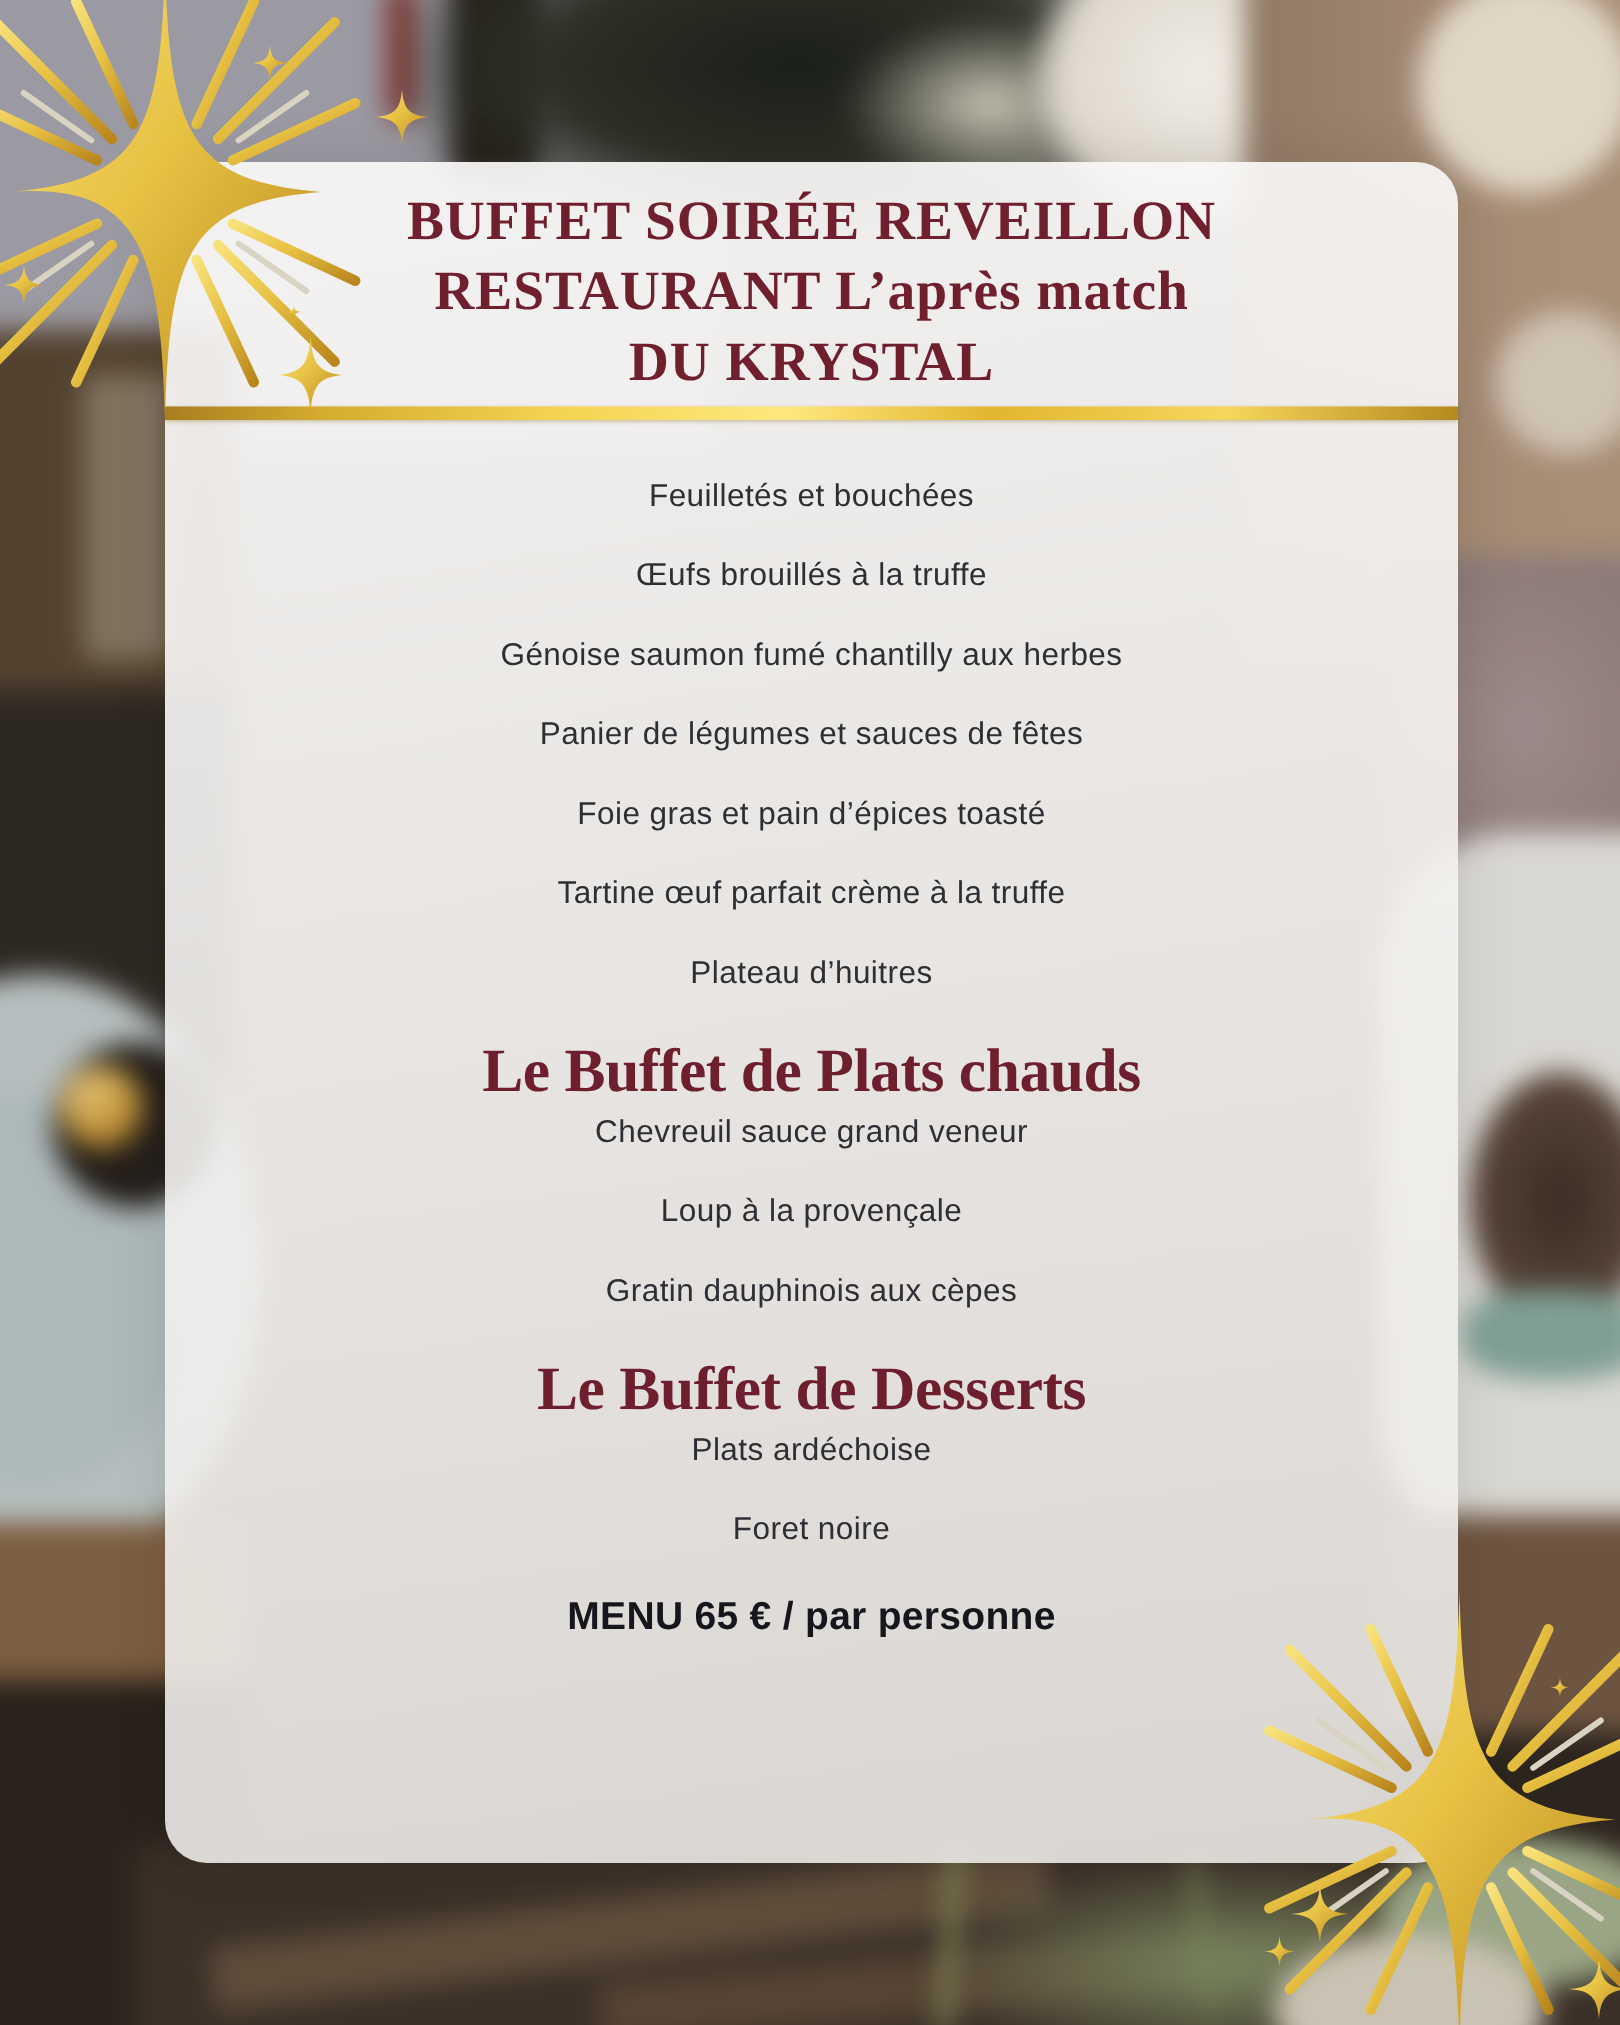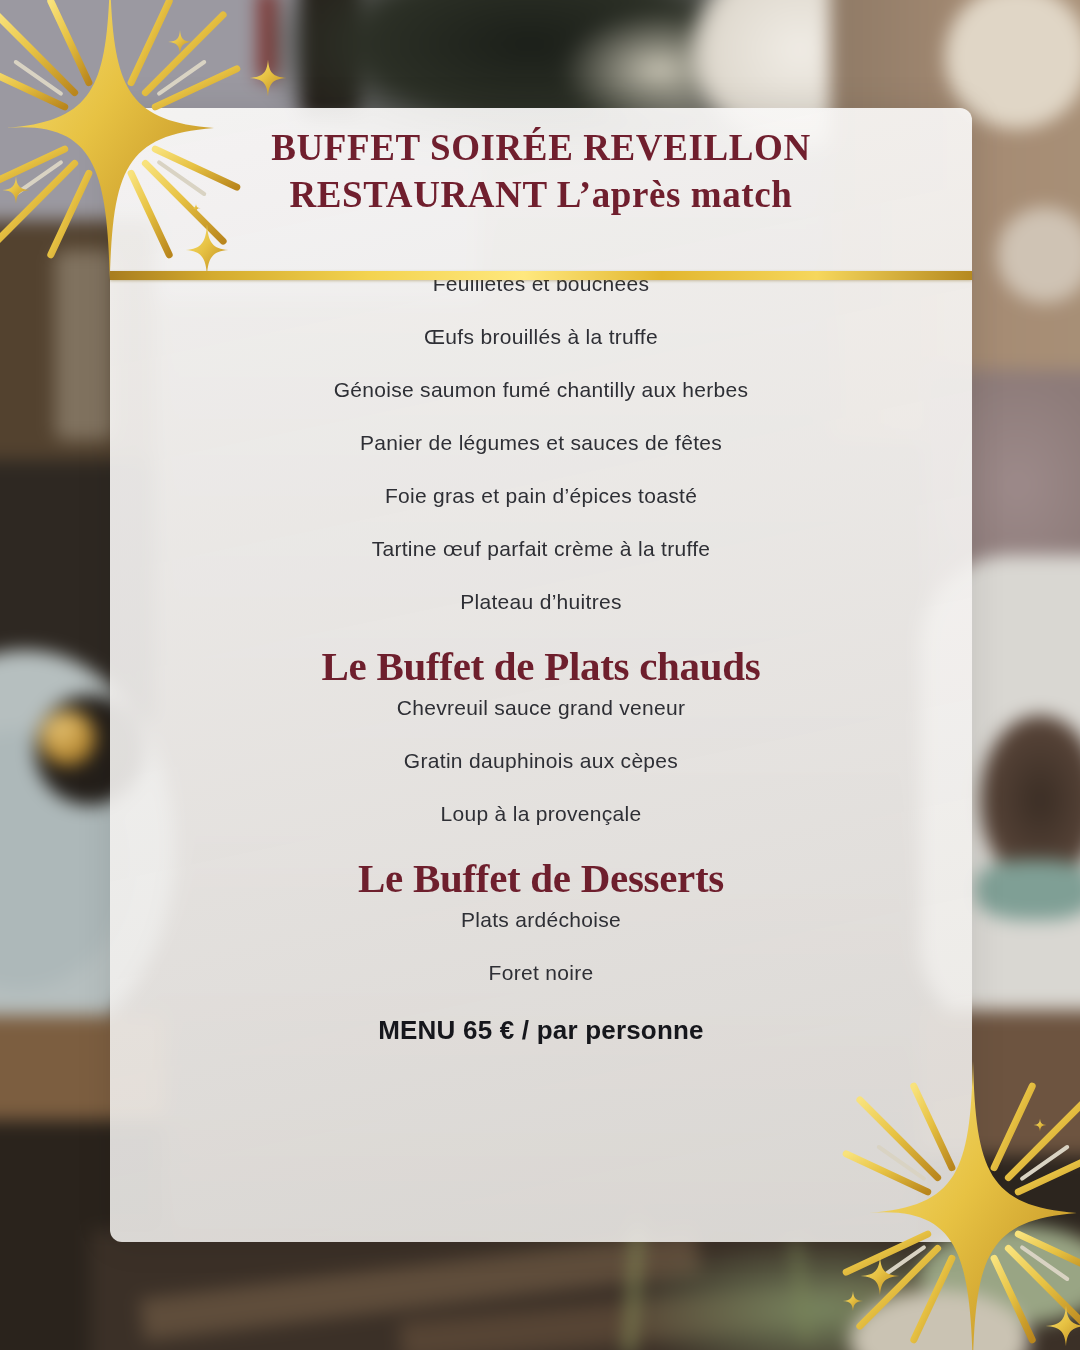--- a/index.html
+++ b/index.html
@@ -48,21 +48,21 @@
   .bg-plank1{left:170px;top:1295px;width:560px;height:42px;background:#5f4d3b;transform:rotate(-7deg);}
   .bg-plank2{left:430px;top:1330px;width:520px;height:40px;background:#564434;transform:rotate(-5deg);}
   .bg-green1{left:660px;top:1270px;width:380px;height:140px;border-radius:50%;
     background:radial-gradient(ellipse,#77855f 0%,rgba(119,133,95,0) 75%);}
   .bg-green2{left:950px;top:1255px;width:190px;height:100px;border-radius:50%;background:#99a584;}
   .bg-cloth{left:880px;top:1320px;width:180px;height:100px;border-radius:50%;background:#cac3b3;}
   .bg-stem1{left:660px;top:1255px;width:7px;height:130px;background:#8e9a5e;transform:rotate(4deg);}
   .bg-stem2{left:828px;top:1268px;width:6px;height:105px;background:#7a8656;transform:rotate(-6deg);}
 
   
-  .card{position:absolute;left:110px;top:108px;width:862px;height:1134px;border-radius:12px;
+  .card{position:absolute;left:110px;top:108px;width:862px;height:1134px;border-radius:28px;
     background:linear-gradient(168deg,rgba(250,249,248,.93) 0%,rgba(243,241,239,.9) 55%,rgba(238,236,233,.88) 100%);
     box-shadow:0 0 36px rgba(0,0,0,.10);z-index:2;text-align:center;}
 
   .title{margin:16px 0 0;font-family:"Liberation Serif",serif;font-weight:600;
     font-size:37px;line-height:47px;letter-spacing:.6px;color:#701f2e;}
   .divider{position:absolute;left:0;top:163px;width:100%;height:9px;
     background:linear-gradient(90deg,#a87d1f 0%,#d4ab2e 12%,#f3d34f 30%,#ffe87e 48%,#e2b62e 64%,#f6d75c 82%,#b5891f 100%);
     box-shadow:0 1px 3px rgba(120,90,10,.35);}
 
   .menu{margin-top:54px;}
@@ -124,38 +124,39 @@
     <div class="bg-green2"></div>
     <div class="bg-cloth"></div>
     <div class="bg-stem1"></div>
     <div class="bg-stem2"></div>
   </div>
 
   <div class="card">
     <header class="title">
       <div>BUFFET SOIRÉE REVEILLON</div>
       <div>RESTAURANT L’après match</div>
+      <div>DU KRYSTAL</div>
     </header>
 
     <div class="divider"></div>
 
     <section class="menu">
       <p class="item">Feuilletés et bouchées</p>
 
       <p class="item">Œufs brouillés à la truffe</p>
       <p class="item">Génoise saumon fumé chantilly aux herbes</p>
       <p class="item">Panier de légumes et sauces de fêtes</p>
       <p class="item">Foie gras et pain d’épices toasté</p>
       <p class="item">Tartine œuf parfait crème à la truffe</p>
       <p class="item">Plateau d’huitres</p>
 
       <h2>Le Buffet de Plats chauds</h2>
       <p class="item">Chevreuil sauce grand veneur</p>
+      <p class="item">Loup à la provençale</p>
       <p class="item">Gratin dauphinois aux cèpes</p>
-      <p class="item">Loup à la provençale</p>
 
       <h2>Le Buffet de Desserts</h2>
       <p class="item">Plats ardéchoise</p>
       <p class="item">Foret noire</p>
 
       <p class="price">MENU 65 € / par personne</p>
     </section>
   </div>
 
   <svg class="spark" style="left:-50px;top:-32px" width="320" height="320" viewBox="-160 -160 320 320">

